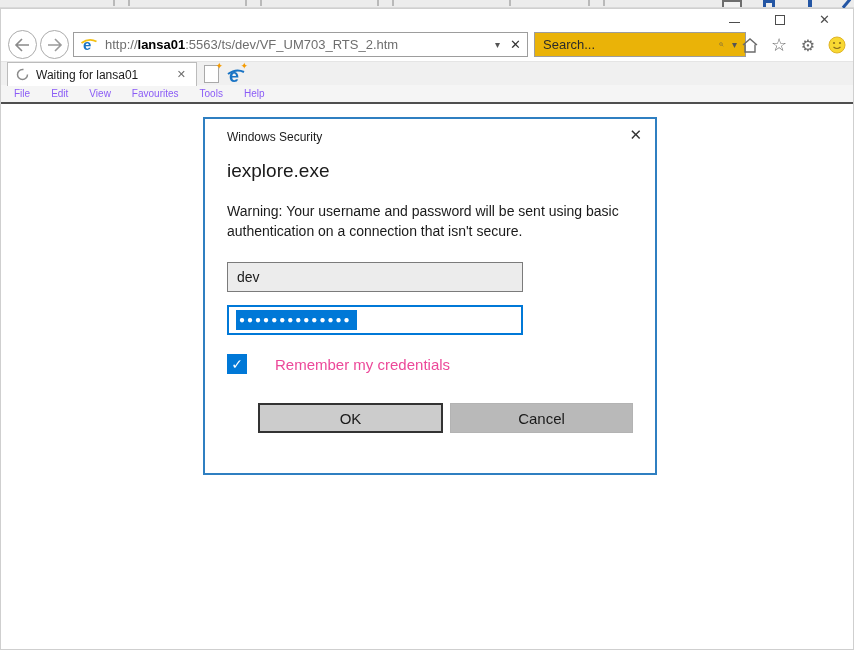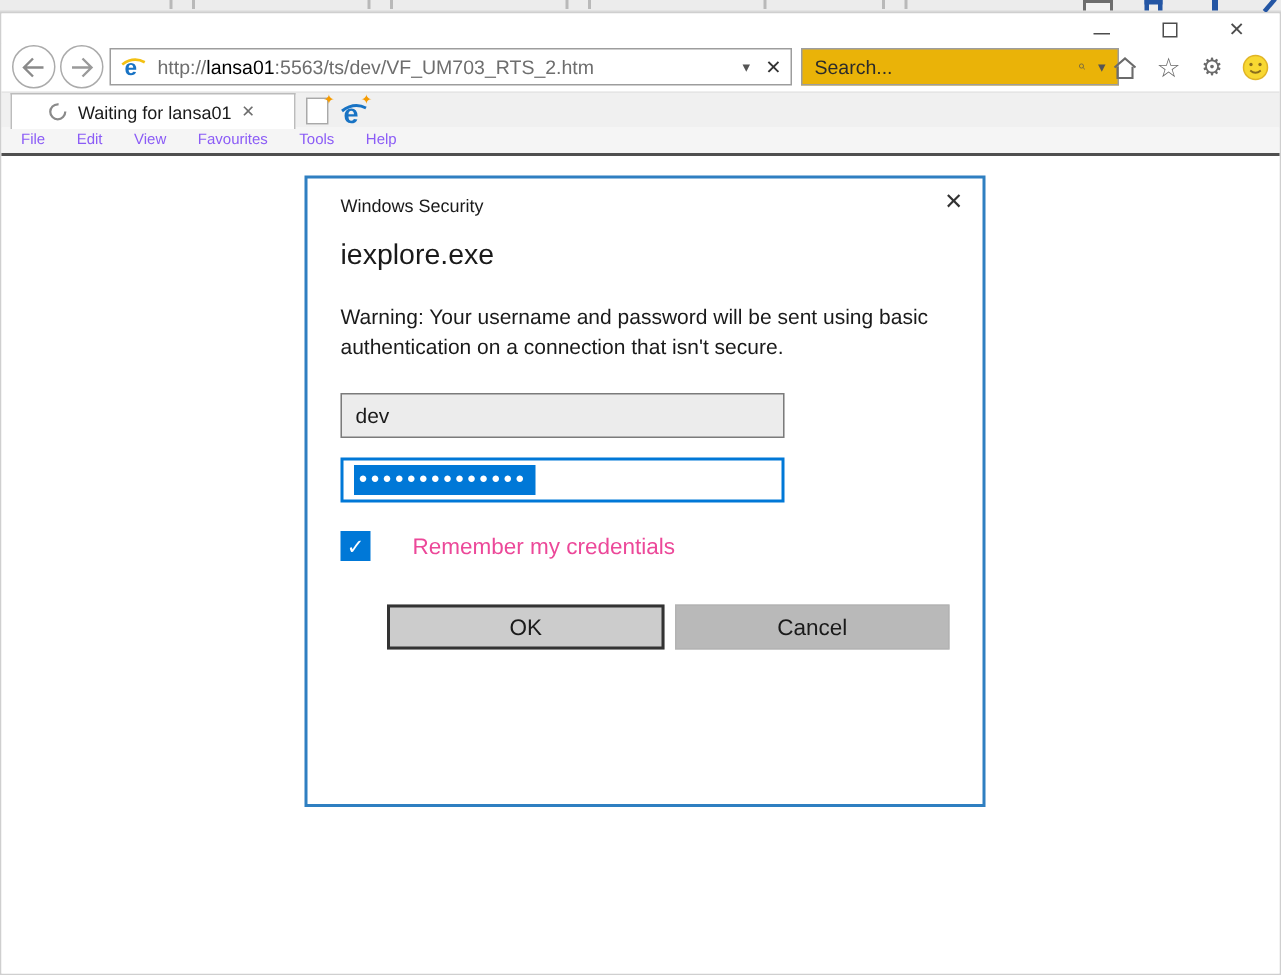--- a/index.html
+++ b/index.html
@@ -29,52 +29,52 @@
 
   
   .navbar { position:relative; height:32px; flex:0 0 auto; background:#fff; }
   .nav-circle { position:absolute; top:1px; width:29px; height:29px; border:1px solid #ababab; border-radius:50%;
                 display:flex; align-items:center; justify-content:center; background:#fff; }
   .nav-back { left:7px; }
   .nav-fwd { left:39px; }
   .addr-field { position:absolute; left:72px; top:3px; width:455px; height:25px; border:1px solid #9d9d9d; background:#fff;
                 display:flex; align-items:center; padding:0 6px; }
   .addr-url { font-size:13px; color:#6e6e6e; margin-left:7px; white-space:nowrap; overflow:hidden; flex:1; }
-  .addr-url b { color:#000; font-weight:normal; }
+  .addr-url b { color:#000; font-weight:bold; }
   .addr-caret { font-size:10px; color:#555; margin:0 10px 0 4px; }
   .addr-stop { font-size:13px; color:#333; }
   .search-field { position:absolute; left:533px; top:3px; width:212px; height:25px; border:1px solid #9d9d9d; background:#eab308;
                   display:flex; align-items:center; padding:0 8px; }
   .search-input { border:none; outline:none; flex:1; font-size:13px; color:#2b2b2b; font-family:"Liberation Sans",sans-serif; background:transparent; }
   .search-input::placeholder { color:#2b2b2b; }
   .search-caret { font-size:10px; color:#555; margin-left:8px; }
   .toolbar-icons { position:absolute; right:6px; top:3px; height:26px; display:flex; align-items:center; gap:9px; }
   .tool-ic { width:20px; height:20px; display:flex; align-items:center; justify-content:center; color:#6b6b6b; }
   .star-glyph { font-size:18px; color:#6b6b6b; }
   .gear-glyph { font-size:16px; color:#6b6b6b; }
 
   
   .tabbar { position:relative; height:24px; flex:0 0 auto; background:#f0f0f0; border-top:1px solid #e5e5e5; }
   .tab { position:absolute; left:6px; top:0; width:190px; height:24px; background:#fff;
-         border:1px solid #bcbcbc; border-bottom:none; display:flex; align-items:center; padding:0 24px; }
+         border:1px solid #bcbcbc; border-bottom:none; display:flex; align-items:center; padding:0 8px; }
   .tab-title { font-size:12px; color:#1a1a1a; margin-left:7px; flex:1; white-space:nowrap; overflow:hidden; }
   .tab-close { font-size:11px; color:#6e6e6e; padding:0 2px; }
   .newtab-btn { position:absolute; left:203px; top:3px; width:15px; height:18px; background:#fff; border:1px solid #a9a9a9; }
   .newtab-star { position:absolute; right:-5px; top:-5px; color:#f59b00; font-size:9px; }
   .edge-btn { position:absolute; left:224px; top:0px; width:22px; height:24px; display:flex; align-items:flex-end; justify-content:center; }
   .edge-star { position:absolute; right:-1px; top:-1px; color:#f59b00; font-size:9px; }
 
   
   .menubar { height:17px; flex:0 0 auto; background:#f5f5f5; display:flex; align-items:center; padding-left:13px; gap:21px; }
   .menu-item { font-size:10px; color:#8b5cf6; }
   .chrome-sep { height:2px; background:#4f4f4f; flex:0 0 auto; }
   .viewport { flex:1; background:#fff; }
 
   
-  .dialog { position:absolute; left:203px; top:117px; width:454px; height:421px; background:#fff;
+  .dialog { position:absolute; left:203px; top:117px; width:454px; height:358px; background:#fff;
             border:2px solid #2f7fc1; padding:10px 22px 0 22px; }
   .ws-title { font-size:12px; color:#1a1a1a; line-height:16px; }
   .ws-close { position:absolute; top:8px; right:13px; font-size:15px; color:#333; line-height:15px; }
   .ws-app { font-size:19px; color:#1a1a1a; margin-top:15px; font-weight:normal; }
   .ws-msg { font-size:14px; color:#1a1a1a; line-height:20px; margin-top:21px; width:392px; overflow-wrap:break-word; }
   .ws-warn { font-size:14px; color:#1a1a1a; line-height:20px; margin-top:19px; width:392px; }
   .ws-user { display:block; margin-top:21px; width:296px; height:30px; background:#ececec; border:1px solid #7b7b7b;
              font-size:14px; color:#1a1a1a; padding-left:9px; font-family:Liberation Sans, sans-serif; outline:none; }
   .ws-pass { margin-top:13px; width:296px; height:30px; background:#fff; border:2px solid #0078d7;
              display:flex; align-items:center; padding-left:7px; }

